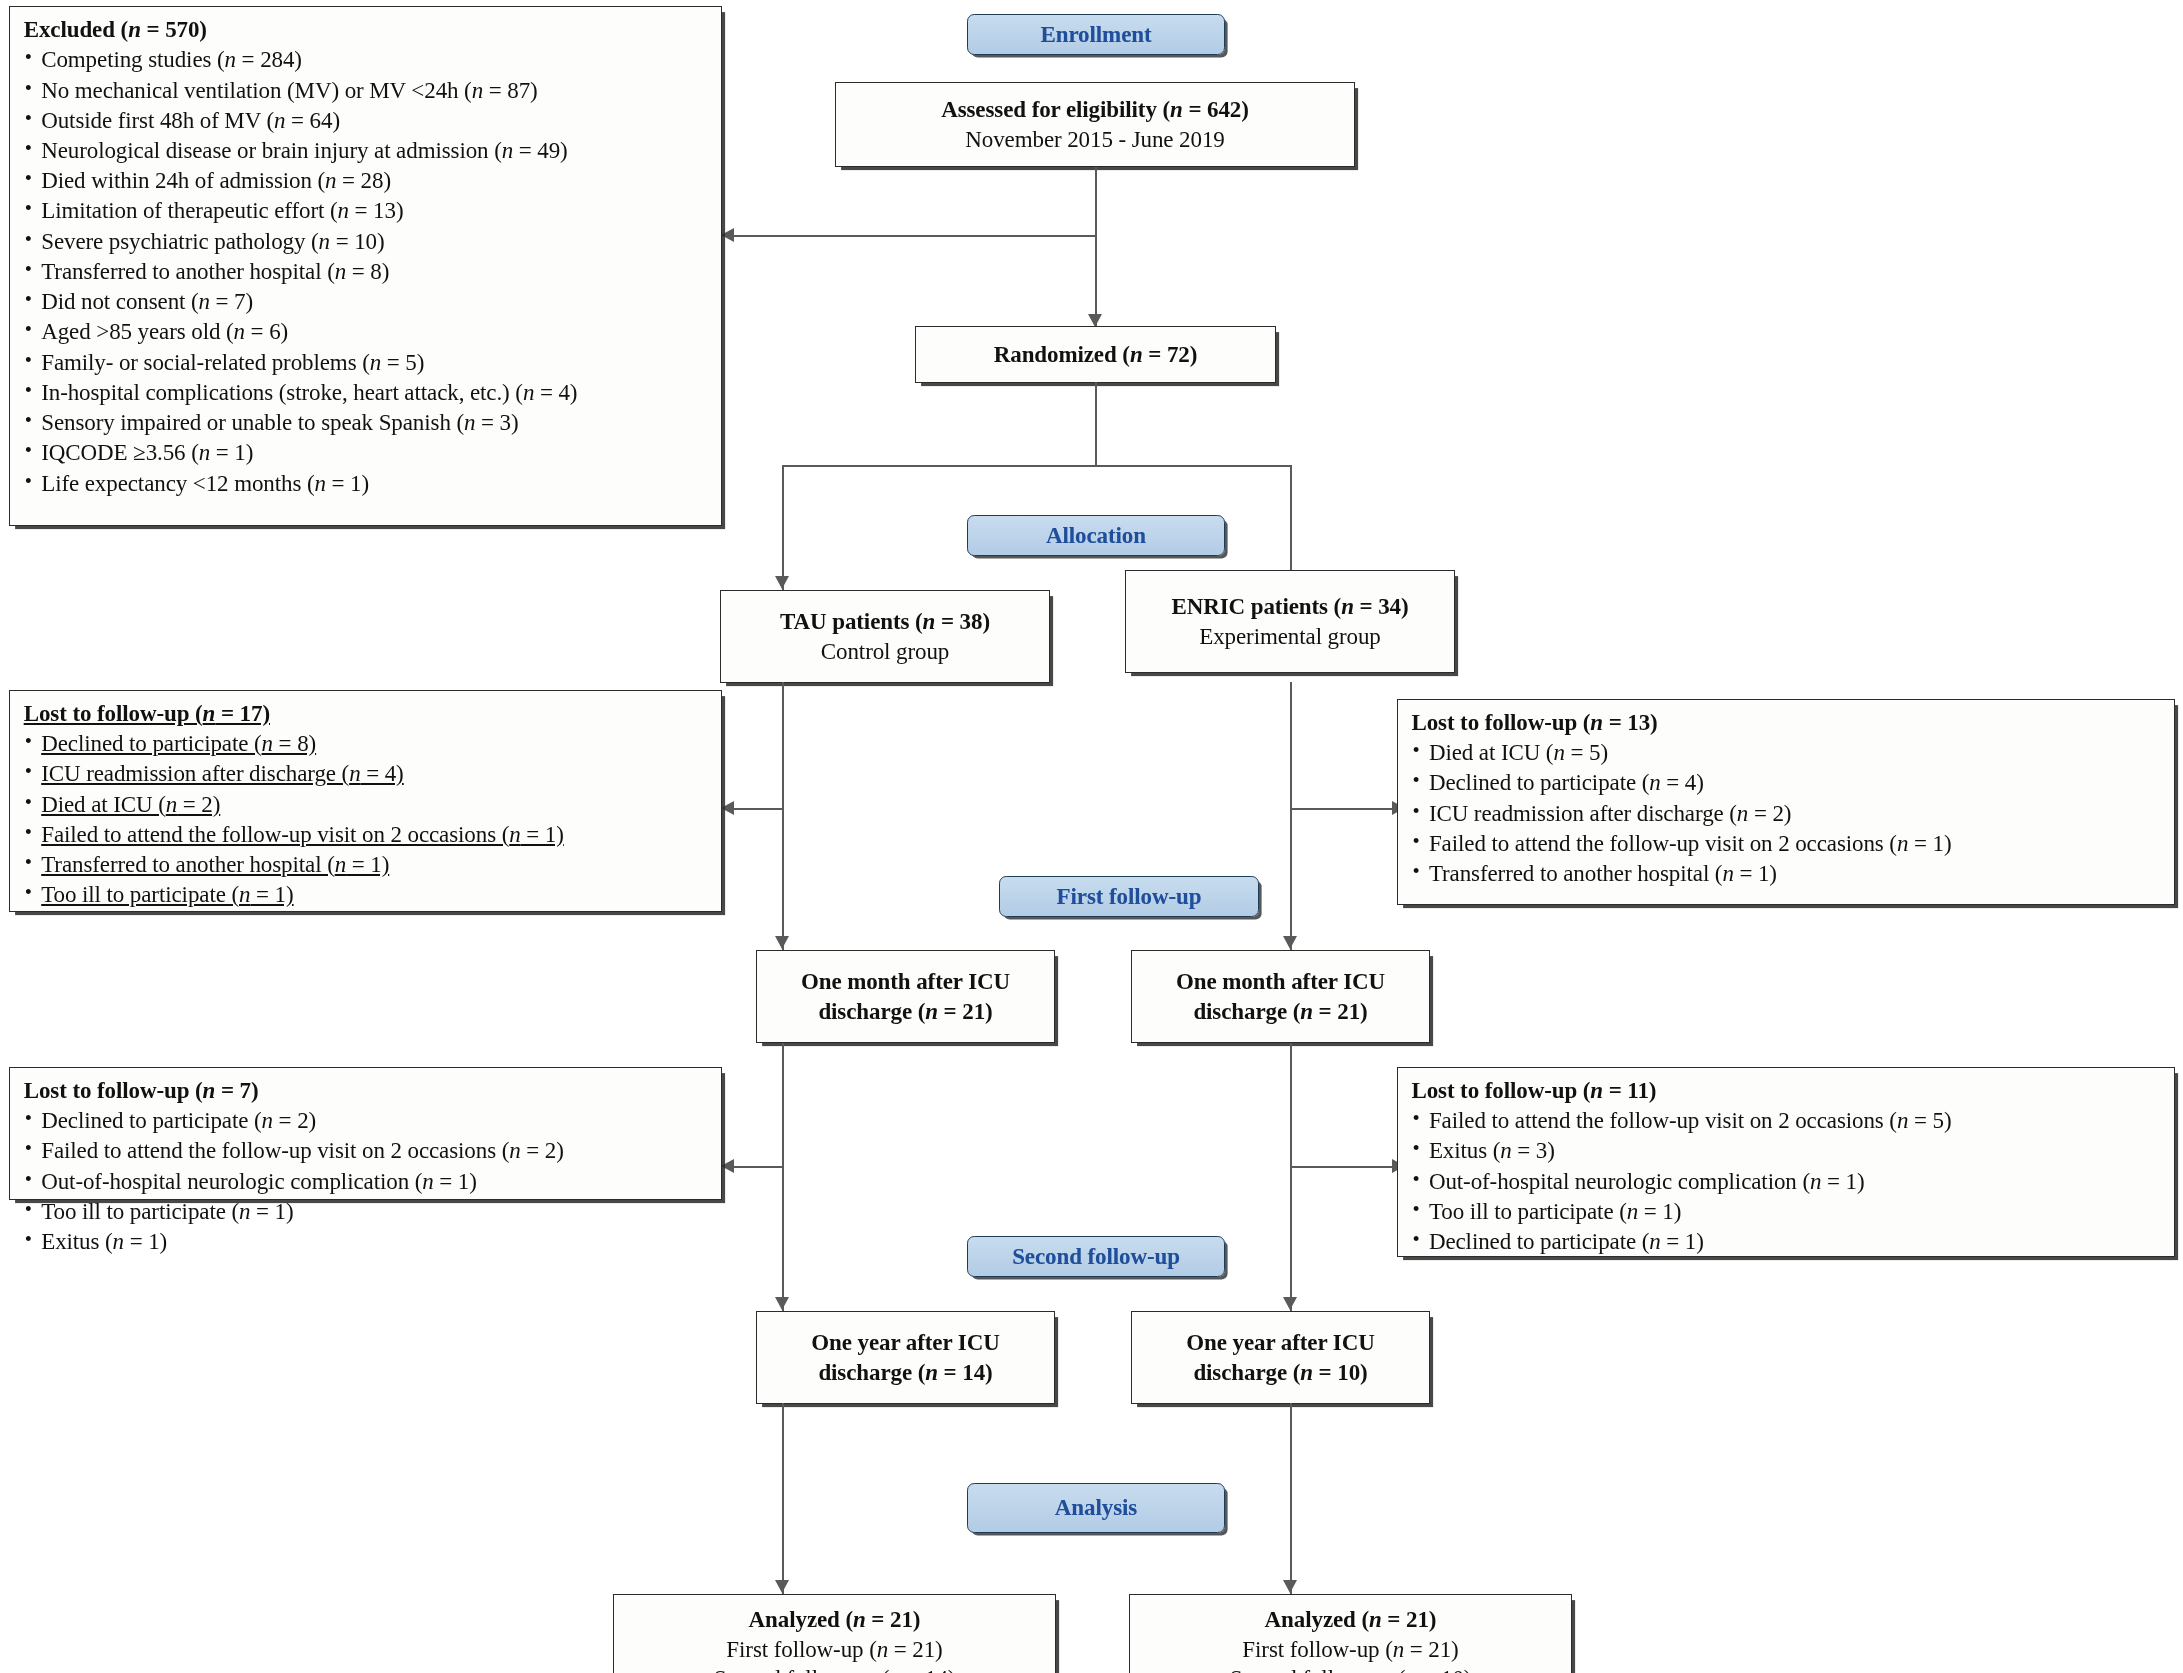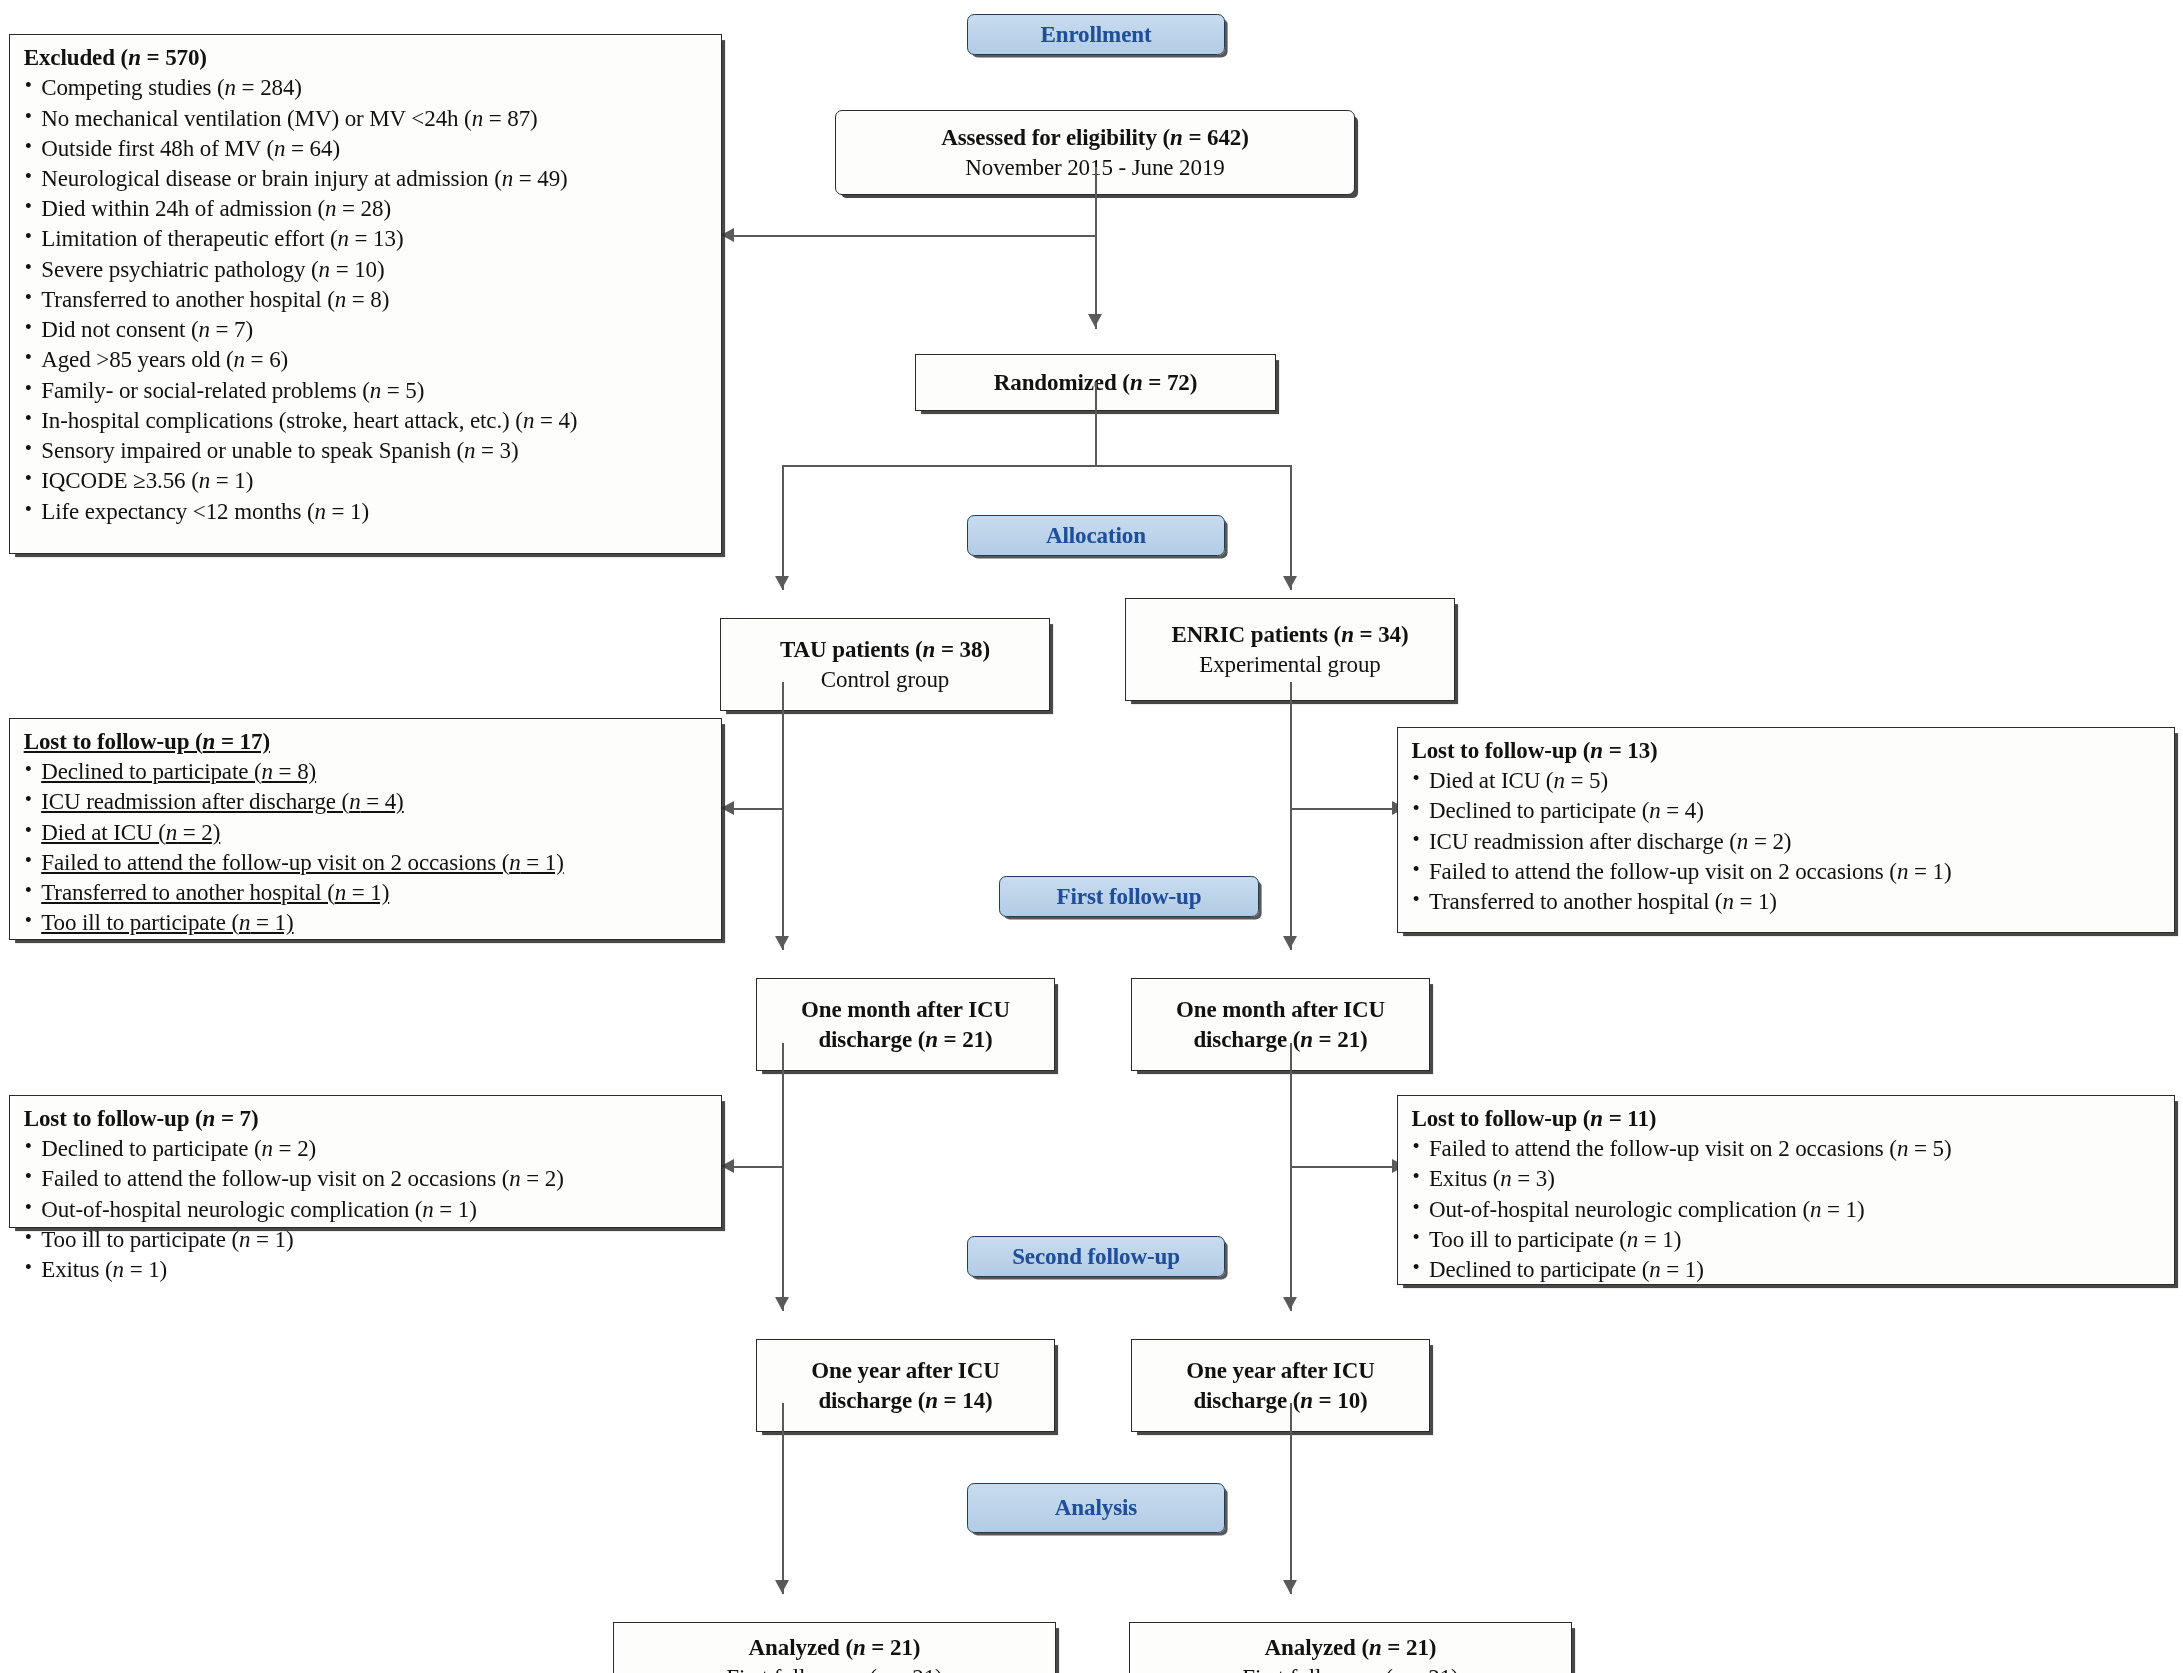--- a/index.html
+++ b/index.html
@@ -20,21 +20,20 @@
     overflow: hidden;
   }
 
   
   .box {
     position: absolute;
     box-sizing: border-box;
     background: #fdfdfc;
     border: 1.5px solid #2b2b2b;
     box-shadow: 4.6px 4.6px 0 -1.5px rgba(40,40,40,0.85);
-    margin-top: 28px;
   }
 
   .box-center {
     display: flex;
     flex-direction: column;
     align-items: center;
     justify-content: center;
     text-align: center;
   }
 
@@ -131,21 +130,21 @@
   }
   .ital { font-style: italic; }
 </style>
 </head>
 <body>
 
 <div id="canvas">
 
   <div class="pill" style="left:967px; top:14.4px; width:258px; height:41px;">Enrollment</div>
 
-  <div class="box box-center" style="left:835px; top:82px; width:520px; height:85px;border-radius:7px;">
+  <div class="box box-center" style="left:835px; top:82px; width:520px; height:85px;">
     <div class="hdr">Assessed for eligibility (<span class="ital">n</span> = 642)</div>
     <div class="sub">November 2015 - June 2019</div>
   </div>
 
   <div class="vline" style="left:1095px; top:167px; height:162px;"></div>
   <div class="arrow-down" style="left:1088px; top:314px;"></div>
   <div class="hline" style="left:730px; top:235px; width:366px;"></div>
   <div class="arrow-left" style="left:721px; top:228px;"></div>
 
   <div class="box box-list" style="left:9.3px; top:6.2px; width:713px; height:520px;">

